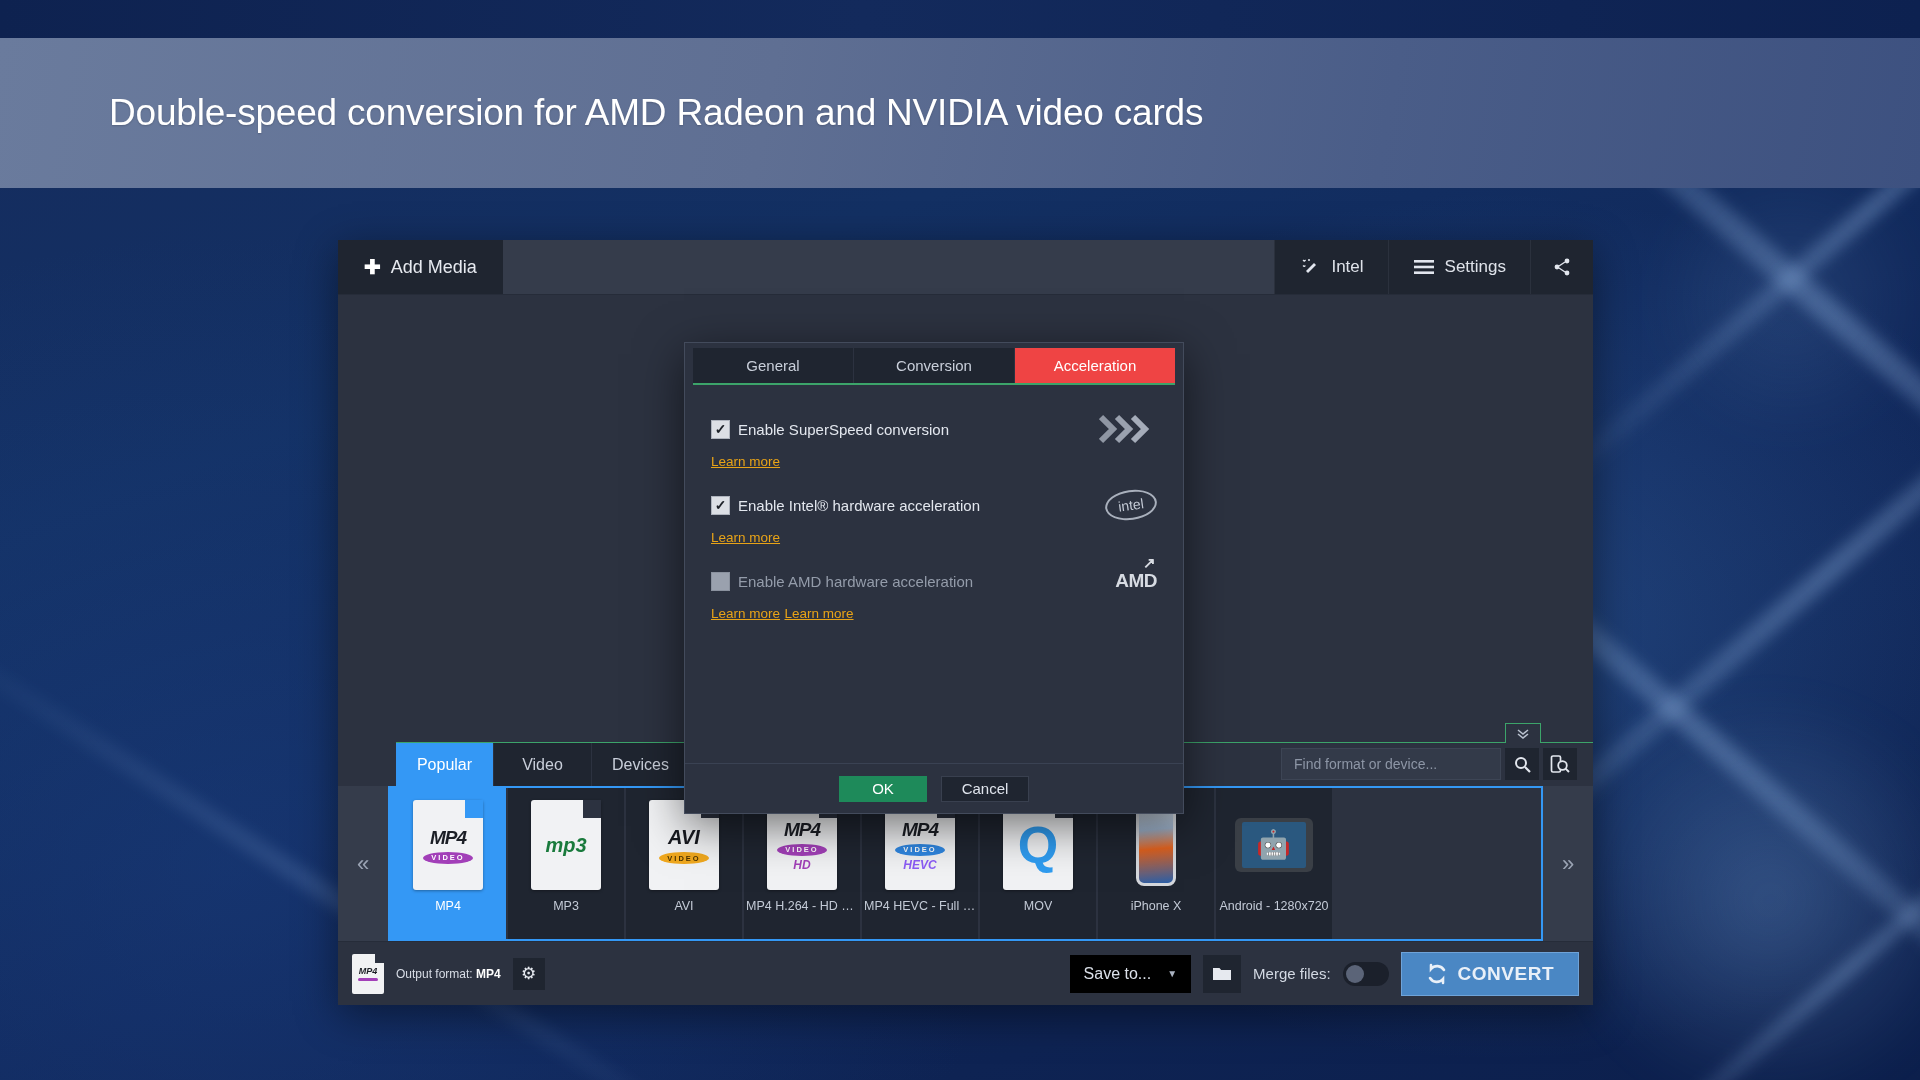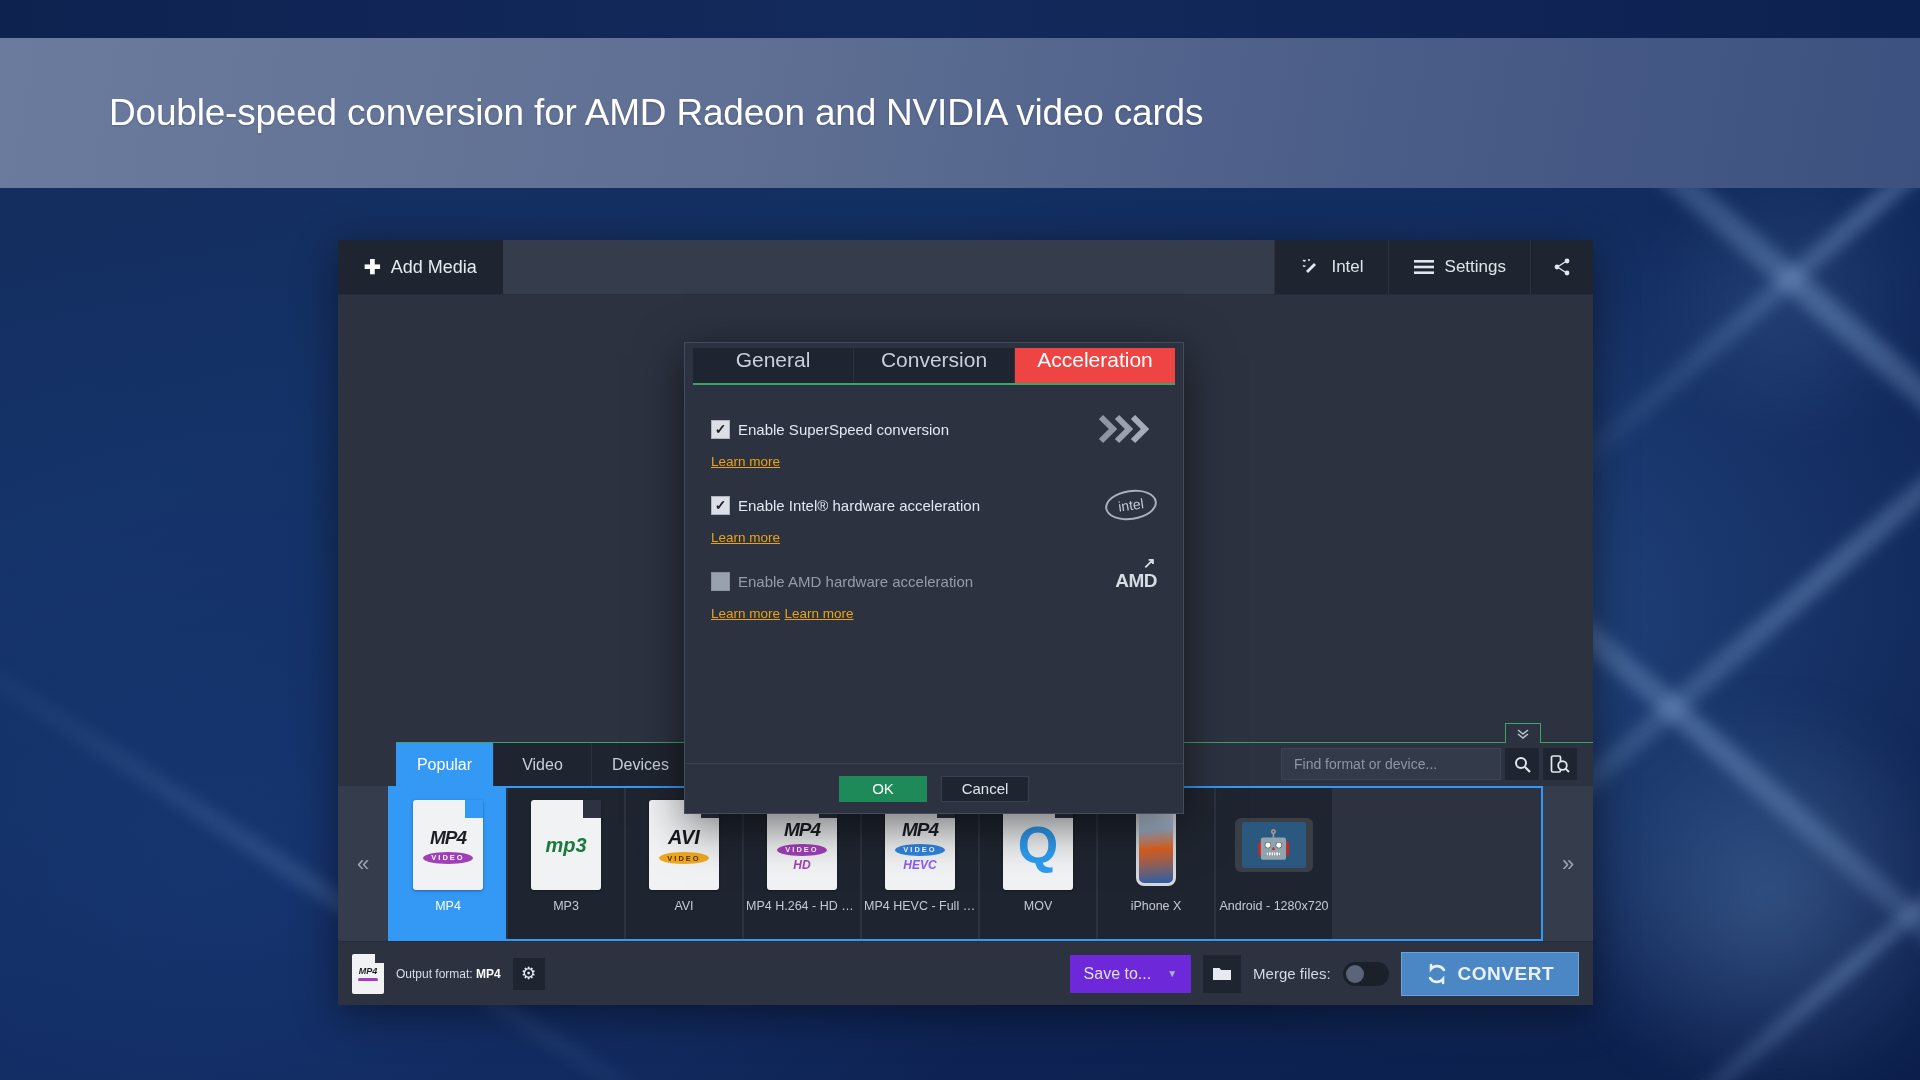--- a/index.html
+++ b/index.html
@@ -207,21 +207,21 @@
   #out-icon .m { font-size:9px; font-weight:bold; font-style:italic; color:#1c1f26; }
   #out-icon .p { width:20px;height:3px;background:#a23fb8;border-radius:2px;margin-top:2px;}
   #out-text { color:#d8dde6; font-size:12px; }
   #out-text b { color:#ffffff; }
   #gear-btn {
     width:32px;height:32px;background:#1f2530;display:flex;align-items:center;
     justify-content:center;cursor:pointer;color:#e6eaf0;font-size:17px;
   }
   .bspacer { flex:1; }
   #save-to {
-    height:38px;background:#6d28d9;color:#dbe0e9;font-size:16px;display:flex;
+    height:38px;background:#000000;color:#dbe0e9;font-size:16px;display:flex;
     align-items:center;gap:16px;padding:0 14px;cursor:pointer;
   }
   #save-to .caret{font-size:10px;color:#aab2c0;}
   #folder-btn{width:38px;height:38px;background:#1f2530;display:flex;align-items:center;justify-content:center;cursor:pointer;}
   #merge-label{color:#d3d9e3;font-size:15px;}
   #merge-toggle{
     width:46px;height:24px;background:#1b202b;border-radius:12px;position:relative;cursor:pointer;
   }
   #merge-toggle .knob{
     position:absolute;left:3px;top:3px;width:18px;height:18px;border-radius:50%;background:#5b6478;
@@ -234,22 +234,22 @@
 
   
   #dialog {
     position:absolute; left:684px; top:342px; width:500px; height:472px;
     background:#2c3240; border:1px solid #434b5c;
     box-shadow:0 12px 44px rgba(0,0,0,.55);
     display:flex; flex-direction:column; z-index:50;
   }
   #dlg-tabs { display:flex; height:40px; padding:5px 8px 0 8px; }
   .dtab {
-    flex:1; background:#1f2530; color:#c9cfda; font-size:21px;
-    display:flex; align-items:flex-start; justify-content:center; cursor:pointer;
+    flex:1; background:#1f2530; color:#c9cfda; font-size:15px;
+    display:flex; align-items:center; justify-content:center; cursor:pointer;
     border-right:1px solid #2c3240;
   }
   .dtab:last-child{border-right:none;}
   .dtab.active { background:#ef4444; color:#fff; }
   #dlg-underline { height:2px; background:#3ca46a; margin:0 8px; }
   #dlg-body { flex:1; padding:26px 26px 0 26px; }
 
   .opt-row { display:flex; align-items:center; margin-bottom:5px; }
   .chk {
     width:19px;height:19px;background:#dcdfe5;border:1px solid #aeb3bd;

